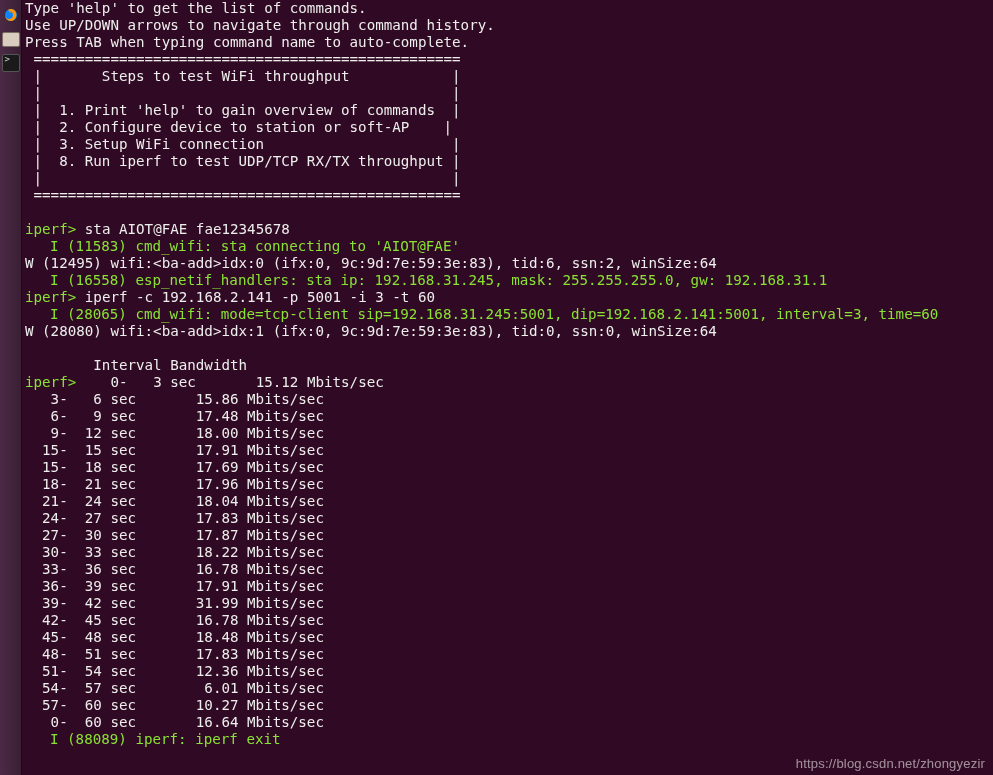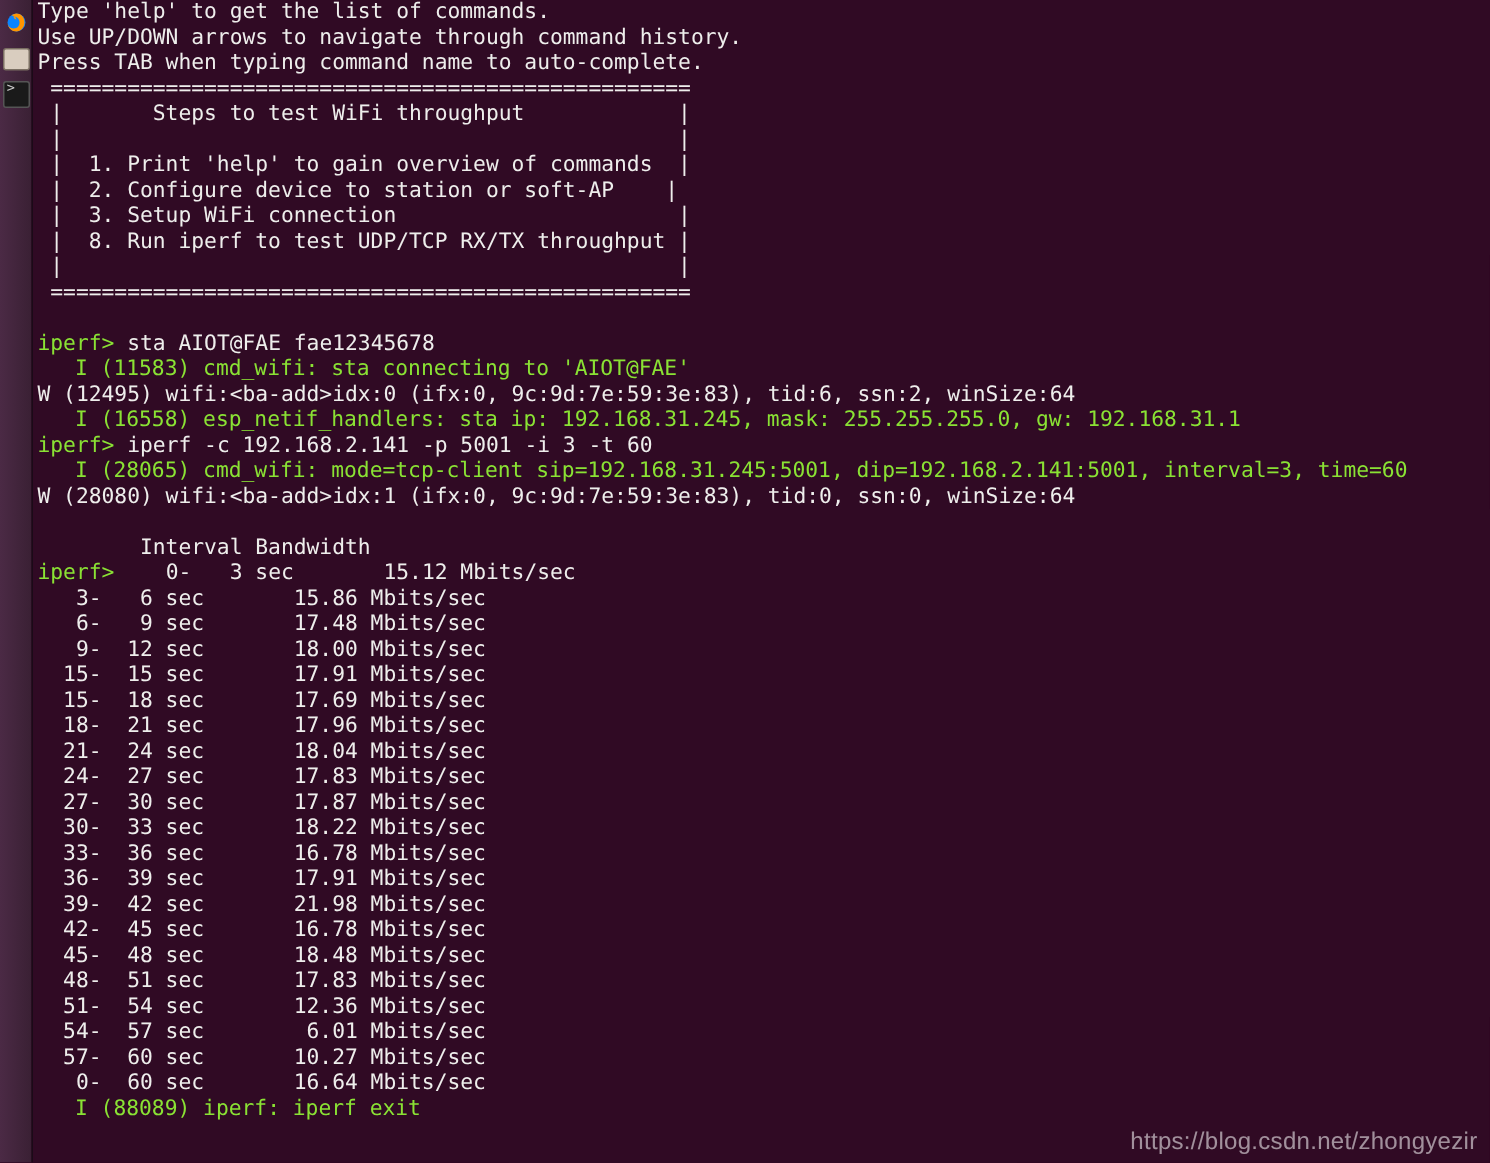--- a/index.html
+++ b/index.html
@@ -78,21 +78,21 @@
   }
   .prompt-green { color: #8ae234; }
   .info-green { color: #8ae234; margin-left: 25px; }
   .white-text { color: #eeeeec; }
   .watermark {
     position: absolute;
     right: 8px;
     bottom: 4px;
     color: rgba(255,255,255,0.55);
     font-family: Arial, sans-serif;
-    font-size: 16px;
+    font-size: 13px;
     letter-spacing: 0.2px;
   }
 </style>
 </head>
 <body>
 
 <div class="desktop">
 
   <div class="launcher">
     <div class="icon-slot firefox-icon">
@@ -137,21 +137,21 @@
 <span class="white-text">   9-  12 sec       18.00 Mbits/sec</span>
 <span class="white-text">  15-  15 sec       17.91 Mbits/sec</span>
 <span class="white-text">  15-  18 sec       17.69 Mbits/sec</span>
 <span class="white-text">  18-  21 sec       17.96 Mbits/sec</span>
 <span class="white-text">  21-  24 sec       18.04 Mbits/sec</span>
 <span class="white-text">  24-  27 sec       17.83 Mbits/sec</span>
 <span class="white-text">  27-  30 sec       17.87 Mbits/sec</span>
 <span class="white-text">  30-  33 sec       18.22 Mbits/sec</span>
 <span class="white-text">  33-  36 sec       16.78 Mbits/sec</span>
 <span class="white-text">  36-  39 sec       17.91 Mbits/sec</span>
-<span class="white-text">  39-  42 sec       21.98 Mbits/sec</span>
+<span class="white-text">  39-  42 sec       31.99 Mbits/sec</span>
 <span class="white-text">  42-  45 sec       16.78 Mbits/sec</span>
 <span class="white-text">  45-  48 sec       18.48 Mbits/sec</span>
 <span class="white-text">  48-  51 sec       17.83 Mbits/sec</span>
 <span class="white-text">  51-  54 sec       12.36 Mbits/sec</span>
 <span class="white-text">  54-  57 sec        6.01 Mbits/sec</span>
 <span class="white-text">  57-  60 sec       10.27 Mbits/sec</span>
 <span class="white-text">   0-  60 sec       16.64 Mbits/sec</span>
 <span class="info-green">I (88089) iperf: iperf exit</span></div>
 
   <div class="watermark">https://blog.csdn.net/zhongyezir</div>

